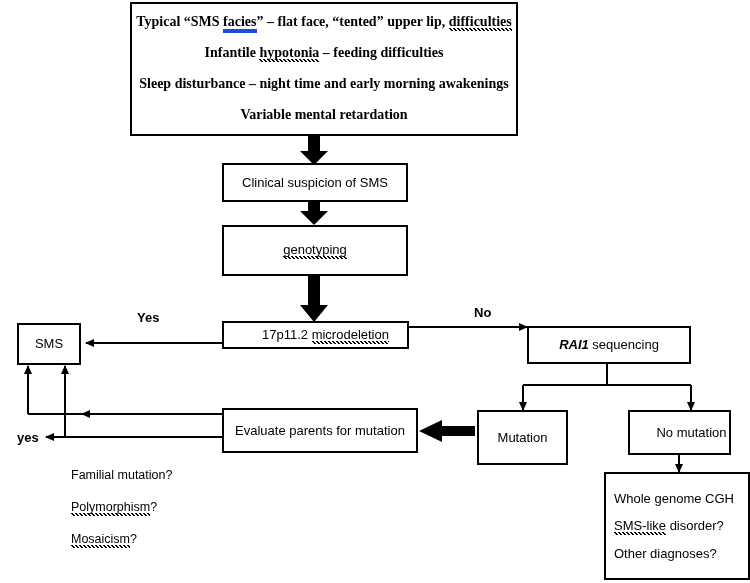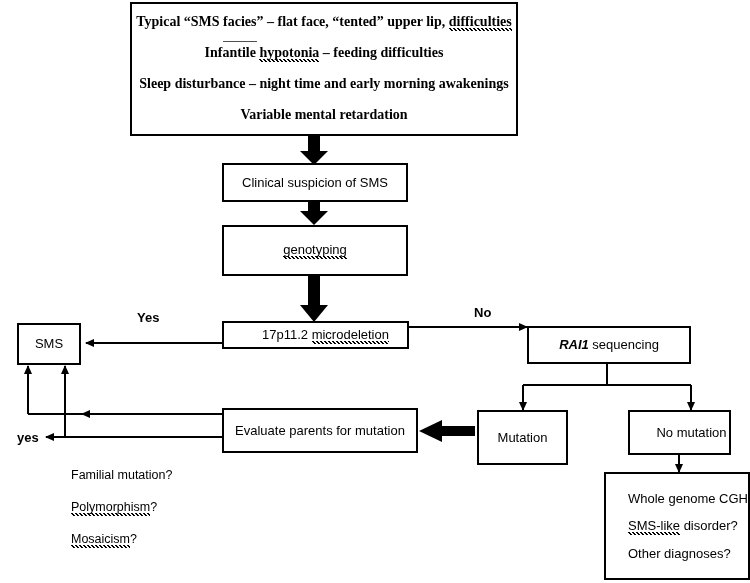--- a/index.html
+++ b/index.html
@@ -42,21 +42,21 @@
     font-weight: bold;
     font-size: 14px;
   }
   .node.serif .line {
     margin: 7px 0;
     text-align: center;
     white-space: nowrap;
   }
   .node.leftbox {
     align-items: flex-start;
-    padding-left: 22px;
+    padding-left: 8px;
   }
   .node.leftbox .line {
     margin: 6px 0;
     text-align: left;
     white-space: nowrap;
   }
   .label {
     position: absolute;
     font-family: "Liberation Sans", sans-serif;
     font-size: 13px;
@@ -74,22 +74,22 @@
   .sq {
     text-decoration: none;
     background-repeat: repeat-x;
     background-position: 0 100%;
     background-size: 4px 3px;
     background-image:
       linear-gradient(45deg, transparent 40%, #000 40%, #000 60%, transparent 60%);
     padding-bottom: 2px;
   }
   .ul {
-    border-bottom: 1px solid #1d4ed8;
-    padding-bottom: 12px;
+    border-bottom: 4px solid #1d4ed8;
+    padding-bottom: 0px;
   }
   .ital {
     font-style: italic;
     font-weight: bold;
   }
 </style>
 </head>
 <body>
 
 <div id="canvas">

